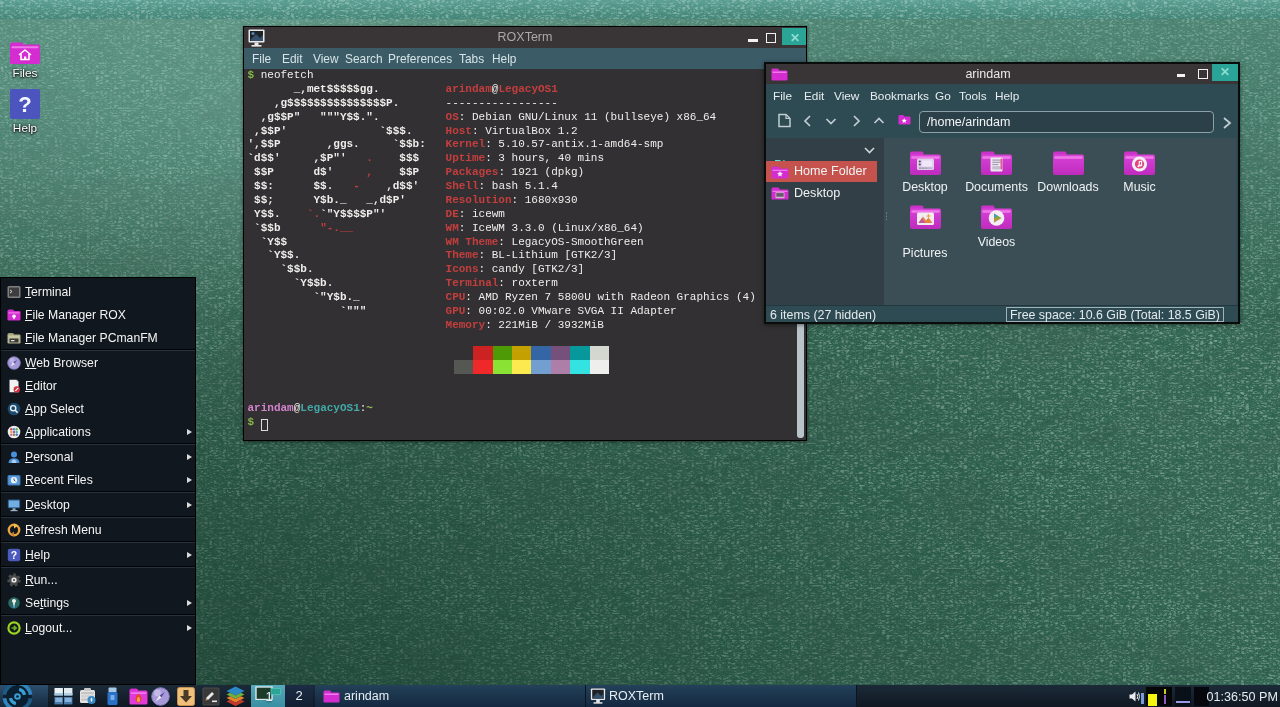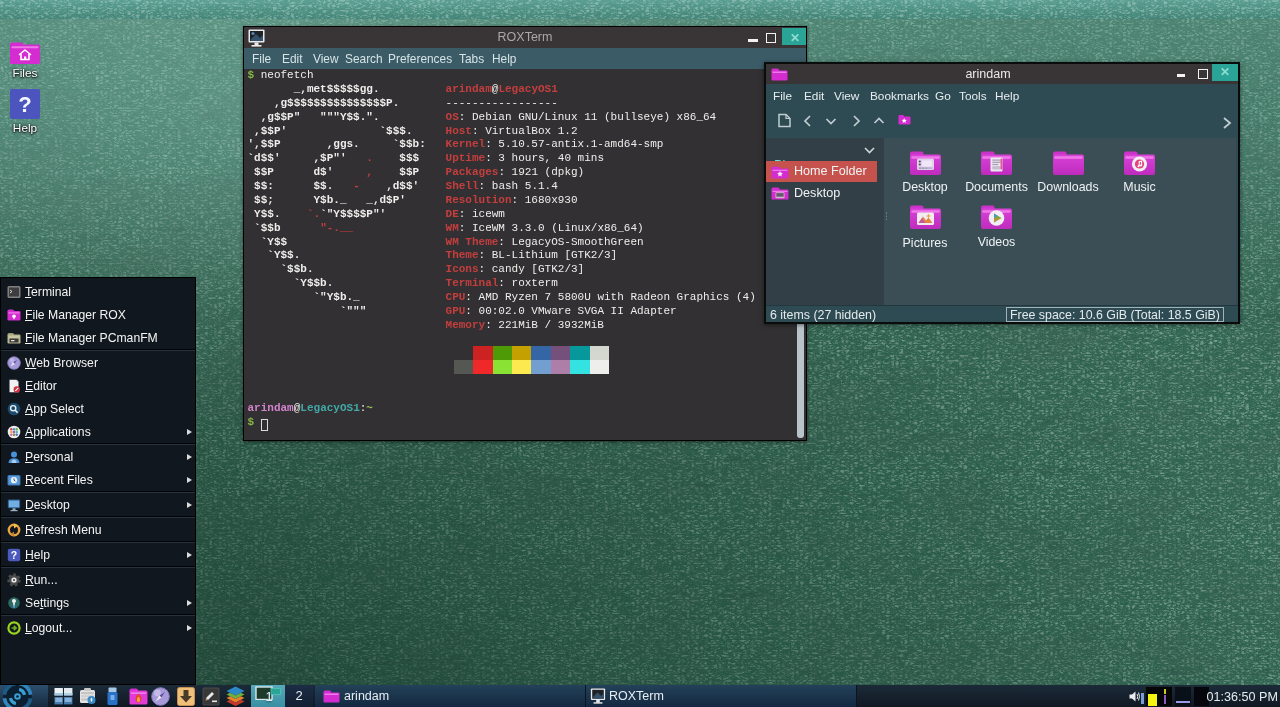--- a/index.html
+++ b/index.html
@@ -252,20 +252,21 @@
           <path d="M4 1 L9 6 L4 11" fill="none" stroke="#c0cdd2" stroke-width="1.7"></path>
         </svg>
   <svg class="a" style="left:107px;top:7px" width="12" height="12" viewBox="0 0 12 12">
           <path d="M1.5 8 L6 3.5 L10.5 8" fill="none" stroke="#c0cdd2" stroke-width="1.7"></path>
         </svg>
   <svg class="a" style="left:132px;top:6px" width="13" height="11" viewBox="0 0 13 11">
     <path d="M0.5 2.2 Q0.5 1 1.7 1 L5 1 Q6 1 6 2.2 L6 3 L0.5 3 Z" fill="#d42cd0"></path>
     <rect x="0.5" y="2.5" width="12" height="8" rx="1" fill="#d42cd0"></rect>
     <path d="M6.2 4.2 l0.8 1.6 1.7 0.2 -1.3 1.2 0.4 1.7 -1.6 -0.9 -1.6 0.9 0.4 -1.7 -1.3 -1.2 1.7 -0.2 Z" fill="#fff"></path>
   </svg>
+  <div class="a" id="fpath">/home/arindam</div>
   <svg class="a" style="left:455px;top:8px" width="12" height="14" viewBox="0 0 12 14">
           <path d="M3 2 L9 7 L3 12" fill="none" stroke="#c0cdd2" stroke-width="1.8"></path>
         </svg>
  </div>
  <div class="a" id="fside">
   <div class="a" style="left:8px;top:20px;font-size:12.6px;color:#5eead4">Places</div>
   <svg class="a" style="left:98px;top:8px" width="11" height="9" viewBox="0 0 11 9">
           <path d="M1 2 L5.5 6.5 L10 2" fill="none" stroke="#cdd7da" stroke-width="1.6"></path>
         </svg>
   <div class="srow" style="top:23px;background:#c5524c">
@@ -365,21 +366,21 @@
           </linearGradient>
         </defs>
   <path d="M1 5.5 Q1 3.5 3 3.5 L12.5 3.5 Q14.5 3.5 14.5 5.5 L14.5 7.5 L1 7.5 Z" fill="#cb32c9"></path>
   <rect x="1" y="6.5" width="31" height="20.5" rx="2" fill="url(#fg4)"></rect>
   <rect x="2.3" y="8.3" width="28.4" height="2.4" rx="1.2" fill="#ee79e8"></rect>
         <rect x="8" y="10.5" width="17" height="12.5" rx="1.5" fill="#f0ecf2"></rect>
    <path d="M9.5 21 L14 14.5 L17 18.5 L19.5 15.5 L23.5 21 Z" fill="#e8833f"></path>
    <path d="M9.5 21 L13 16 L16.5 21 Z" fill="#c05a9a"></path>
    <path d="M19.5 11.5 l0.7 1.8 1.8 0.7 -1.8 0.7 -0.7 1.8 -0.7 -1.8 -1.8 -0.7 1.8 -0.7 Z" fill="#e8a53f"></path>
       </svg>
-<div class="ficon" style="left:126.0px;top:172px">Pictures</div>
+<div class="ficon" style="left:126.0px;top:182px">Pictures</div>
 <svg class="a" style="left:214.0px;top:138.3px" width="33" height="28" viewBox="0 0 33 28">
         <defs>
           <linearGradient id="fg5" x1="0" y1="0" x2="0" y2="1">
             <stop offset="0" stop-color="#da41d8"></stop>
             <stop offset="1" stop-color="#bd2cbd"></stop>
           </linearGradient>
         </defs>
   <path d="M1 5.5 Q1 3.5 3 3.5 L12.5 3.5 Q14.5 3.5 14.5 5.5 L14.5 7.5 L1 7.5 Z" fill="#cb32c9"></path>
   <rect x="1" y="6.5" width="31" height="20.5" rx="2" fill="url(#fg5)"></rect>
   <rect x="2.3" y="8.3" width="28.4" height="2.4" rx="1.2" fill="#ee79e8"></rect>

